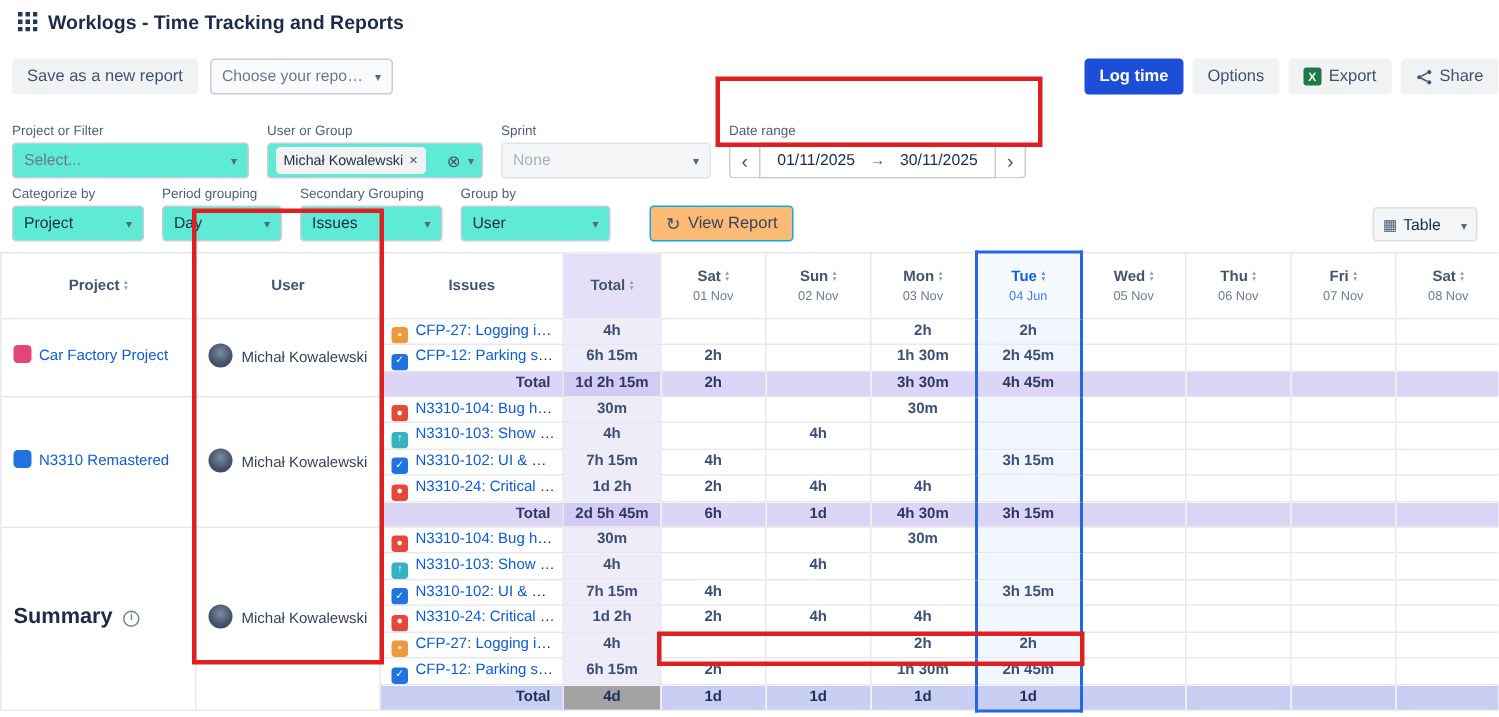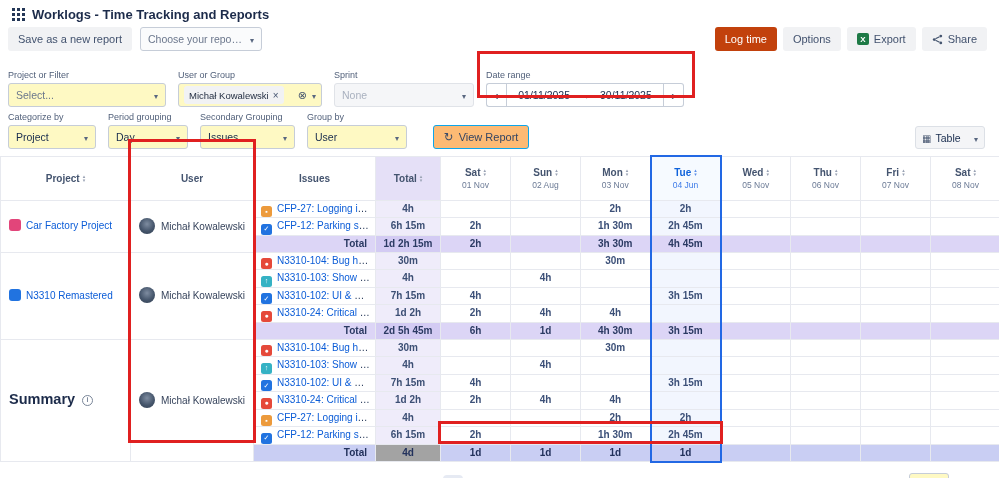--- a/index.html
+++ b/index.html
@@ -1,35 +1,35 @@
 <!DOCTYPE html>
 <html lang="en"><head>
 <meta charset="utf-8">
 <style>
   *{box-sizing:border-box;margin:0;padding:0}
   body{margin:0;background:#fff;font-family:"Liberation Sans","DejaVu Sans",sans-serif}
   .page{position:relative;width:999px;height:478px;background:#fff;overflow:hidden;color:#172B4D}
 
   
-  .topbar{padding:5px 12px 0 12px}
+  .topbar{padding:5px 0 0 12px}
   .title-row{display:flex;align-items:center;gap:7px;height:18px}
   .page-title{font-size:13px;font-weight:700;color:#1C2B4A}
-  .toolbar-row{display:flex;align-items:center;margin-top:4px;height:24px;margin-left:-4px}
+  .toolbar-row{display:flex;align-items:center;margin-top:16px;height:24px;margin-left:-4px}
   .btn{display:inline-flex;align-items:center;gap:5px;height:24px;padding:0 10px;border:none;border-radius:3px;
        font-family:inherit;font-size:11px;color:#42526E;background:#F1F2F4;cursor:pointer;white-space:nowrap}
-  .btn-primary{background:#c2410c;color:#fff;font-weight:400}
+  .btn-primary{background:#1d4ed8;color:#fff;font-weight:700}
   .btn-outline{background:#fdba74;border:1px solid #0ea5e9;color:#344563}
   .toolbar-left{display:flex;gap:8px}
   .toolbar-right{margin-left:auto;display:flex;gap:6px}
   .excel-icon{width:12px;height:12px;background:#1E7A46;border-radius:2px;color:#fff;display:inline-flex;
               align-items:center;justify-content:center}
   .excel-icon::before{content:"X";font-size:8px;font-weight:700}
 
   
-  .select{display:flex;align-items:center;height:24px;border:1px solid #C6CDD8;border-radius:3px;background:#fef9c3;
+  .select{display:flex;align-items:center;height:24px;border:1px solid #C6CDD8;border-radius:3px;background:#5eead4;
           padding:0 7px;font-size:10.5px;color:#172B4D;cursor:pointer}
   .select .ph{color:#6B778C;white-space:nowrap;overflow:hidden;text-overflow:ellipsis}
   .chev{margin-left:auto;padding-left:6px}
   .chev::before{content:"▾";font-size:8px;color:#596780}
   .report-select{width:122px;background:#FAFBFC}
   .disabled{background:#F5F6F8;border-color:#E0E3E8}
   .disabled .ph{color:#A9B1BF}
   .tag{display:inline-flex;align-items:center;gap:4px;background:#F1F2F4;border-radius:3px;padding:0 5px;height:18px;
        font-size:9.5px;color:#253044;white-space:nowrap}
   .tag-x::before{content:"×";color:#44546F;font-size:10px}
@@ -296,21 +296,21 @@
                   <i>▴</i>
                   <i>▾</i>
                 </span>
               </div><div class="h-sub">01 Nov</div></th>
             <th class="h-date"><div class="h-wrap">
                 <span class="h-label">Sun</span>
                 <span class="sort">
                   <i>▴</i>
                   <i>▾</i>
                 </span>
-              </div><div class="h-sub">02 Aug</div></th>
+              </div><div class="h-sub">02 Nov</div></th>
             <th class="h-date"><div class="h-wrap">
                 <span class="h-label">Mon</span>
                 <span class="sort">
                   <i>▴</i>
                   <i>▾</i>
                 </span>
               </div><div class="h-sub">03 Nov</div></th>
             <th class="h-date sel"><div class="h-wrap">
                 <span class="h-label">Tue</span>
                 <span class="sort">

